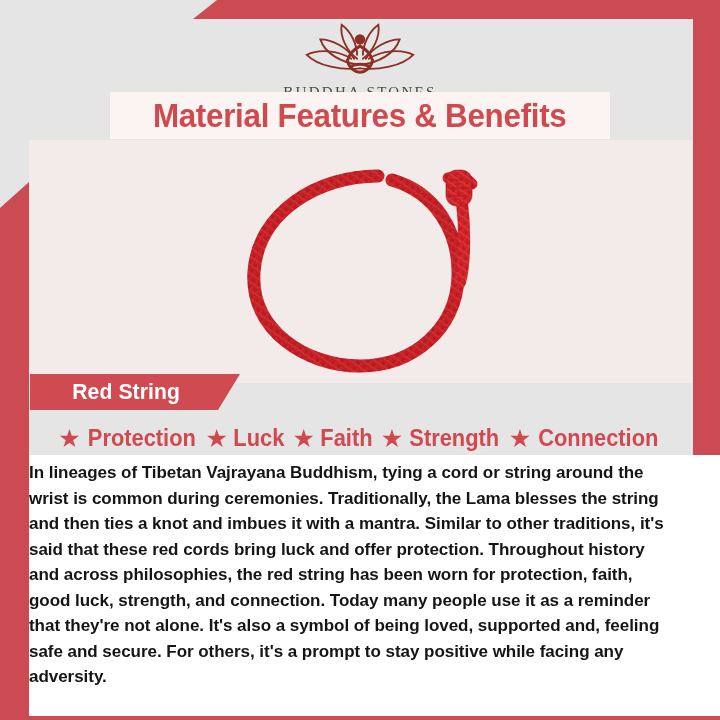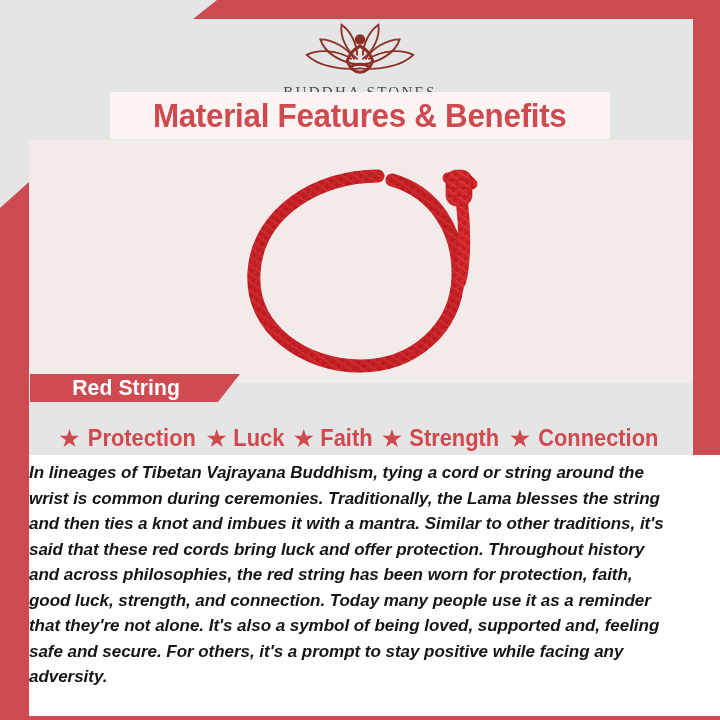--- a/index.html
+++ b/index.html
@@ -71,21 +71,21 @@
     transform:scaleX(0.95);
     white-space:nowrap;
   }
 
   
   .product { position:absolute; left:210px; top:150px; width:300px; height:240px; }
   .product svg { width:100%; height:100%; display:block; }
 
   
   .rs-banner {
-    position:absolute; left:30px; top:374px; width:210px; height:28px;
+    position:absolute; left:30px; top:374px; width:210px; height:36px;
     background:#cf4a51;
     clip-path: polygon(0 0, 100% 0, calc(100% - 22px) 100%, 0 100%);
     display:flex; align-items:center;
   }
   .rs-banner span {
     margin-left:40px; color:#ffffff; font-size:22px; font-weight:bold;
     transform:scaleX(0.96); letter-spacing:0.1px;
   }
 
   
@@ -100,21 +100,20 @@
     transform:scaleX(0.95); white-space:nowrap;
   }
 
   
   .desc {
     position:absolute; left:29px; top:460px; width:672px;
     padding:0 18px 0 0;
     color:#151515; font-size:17.3px; line-height:25.5px;
     font-weight:600; letter-spacing:-0.05px;
     transform-origin: left top;
-    font-style: italic;
   }
   .desc p { transform:scaleX(0.985); transform-origin:left top; }
 </style>
 </head>
 <body>
 
 <div id="page">
 
   <div class="bar-top"></div>
   <div class="bar-right"></div>

